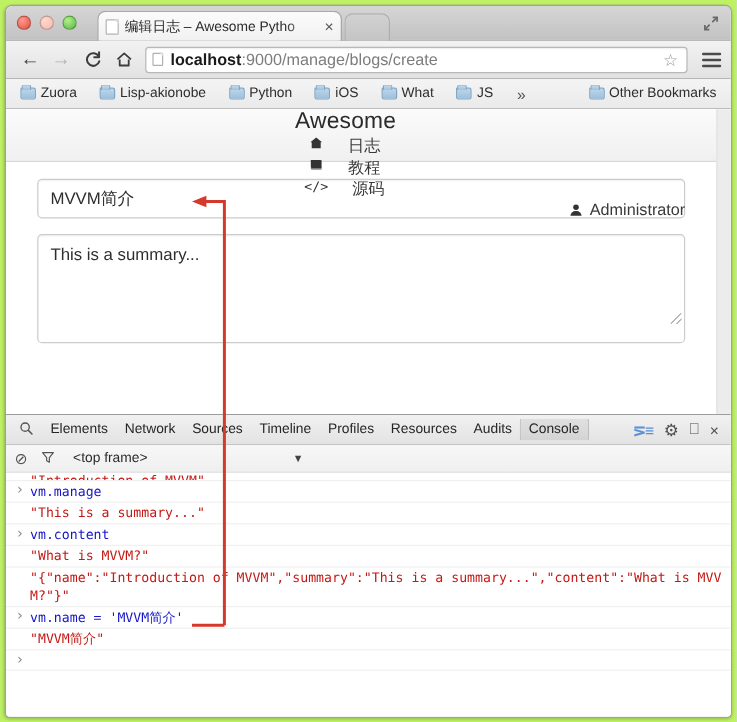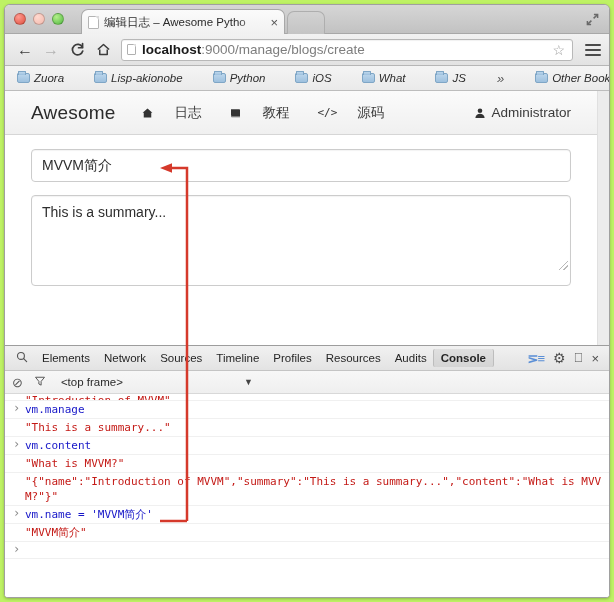--- a/index.html
+++ b/index.html
@@ -127,24 +127,23 @@
   .star { color: #9a9a9a; font-size: 14px; padding: 0 2px; }
   .hamburger { width: 20px; display: flex; flex-direction: column; gap: 3px; padding-left: 4px; }
   .hamburger i { display: block; height: 2px; background: #4a4a4a; border-radius: 1px; }
 
   
   .bookmarks {
     height: 25px;
     background: linear-gradient(#f4f4f4, #eaeaea);
     border-bottom: 1px solid #bdbdbd;
     display: flex; align-items: center;
-    padding: 0 7px; gap: 20px;
+    padding: 0 7px; gap: 9px;
     font-size: 11.5px; color: #2d2d2d;
     white-space: nowrap;
-    font-style: italic;
   }
   .bm { display: flex; align-items: center; gap: 4px; padding: 1px 5px; border-radius: 2px; }
   .folder {
     width: 13px; height: 10px; flex: 0 0 auto;
     background: linear-gradient(#bcd6ec, #9dc0de);
     border: 1px solid #7fa6c6; border-radius: 1px 2px 2px 2px;
     position: relative;
   }
   .folder:before {
     content: ""; position: absolute; left: 0; top: -3px;
@@ -167,24 +166,25 @@
     position: absolute; right: 0; top: 0; bottom: 0; width: 12px;
     background: #ececec; border-left: 1px solid #e0e0e0;
   }
   .site-nav {
     height: 44px;
     background: linear-gradient(#fbfbfb, #f0f0f0);
     border-bottom: 1px solid #d6d6d6;
     display: flex; align-items: center;
     padding: 0 26px 0 26px;
     margin-right: 12px;
+    flex-direction: column;
   }
   .brand { font-size: 19px; color: #2b2b2b; margin-right: 26px; letter-spacing: .2px; }
   .navlink {
-    display: flex; align-items: center; gap: 20px;
+    display: flex; gap: 20px;
     font-size: 13.5px; color: #3a3a3a;
     margin-right: 28px;
   }
   .navlink .gi { font-size: 12px; color: #333; }
   .nav-right { margin-left: auto; display: flex; align-items: center; gap: 5px; font-size: 13.5px; color: #3a3a3a; justify-content: space-between; }
 
   .form-area { padding: 14px 26px 0 26px; margin-right: 12px; }
   .fld {
     width: 100%;
     border: 1px solid #ccc;
@@ -226,21 +226,20 @@
     display: flex; align-items: center;
     padding: 0 4px;
     font-size: 11.5px; color: #2b2b2b;
   }
   .dt-search { width: 26px; text-align: center; color: #555; font-size: 13px; }
   .dt-tab { padding: 3px 7px; border-radius: 2px; color: #262626; }
   .dt-tab.active {
     background: linear-gradient(#e0e0e0, #d4d4d4);
     border-left: 1px solid #bdbdbd; border-right: 1px solid #bdbdbd;
     margin: 0 -1px;
-    font-weight: bold;
   }
   .dt-icons { margin-left: auto; display: flex; align-items: center; gap: 9px; padding-right: 6px; color: #555; }
   .icon-drawer { color: #5b8fd6; font-size: 13px; font-weight: bold; letter-spacing: -1px; }
   .icon-gear { font-size: 14px; color: #4e4e4e; }
   .icon-dock { font-size: 13px; color: #4e4e4e; }
   .icon-close { font-size: 13px; color: #4e4e4e; }
 
   .dt-filterbar {
     height: 23px; flex: 0 0 auto;
     background: linear-gradient(#f7f7f7, #efefef);

